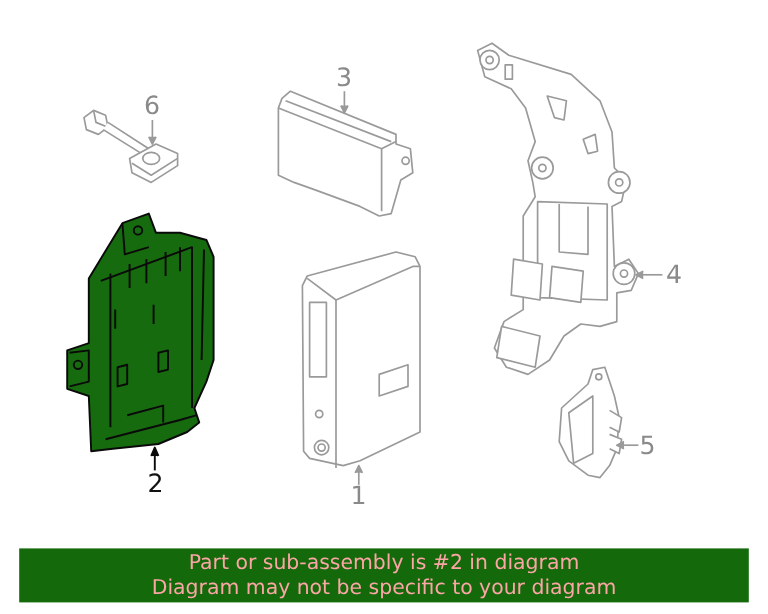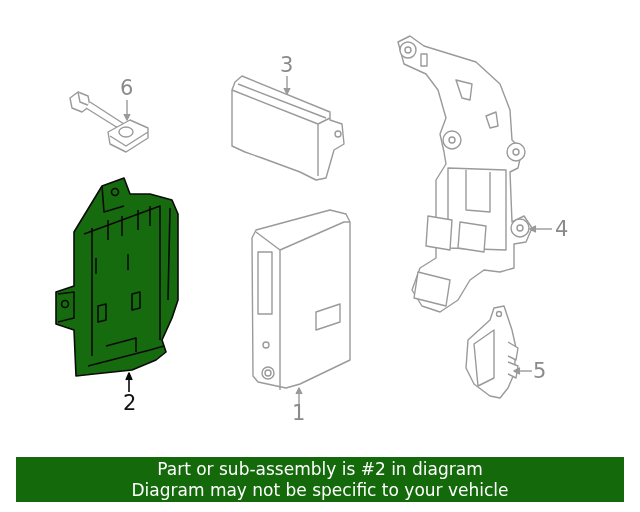--- a/index.html
+++ b/index.html
@@ -2,21 +2,21 @@
 <html><head>
 <meta charset="utf-8">
 <style>
   html, body { margin:0; padding:0; background:#ffffff; }
   body { width:640px; height:512px; position:relative; overflow:hidden; font-family:"DejaVu Sans", sans-serif; }
   #diagram { position:absolute; left:0; top:0; width:640px; height:450px; }
   .callout { position:absolute; font-size:21px; line-height:1; }
   .callout.gray { color:#8a8a8a; }
   .callout.black { color:#111111; }
   #banner { position:absolute; left:16px; top:457px; width:608px; height:45px; background:#146a0b;
-            color:#ffffff; text-align:center; font-size:17px; line-height:21px; padding-top:2px; box-sizing:border-box; }
+            color:#fca5a5; text-align:center; font-size:17px; line-height:21px; padding-top:2px; box-sizing:border-box; }
   #banner div { white-space:nowrap; }
 </style>
 </head>
 <body>
 
 <svg id="diagram" viewBox="0 0 640 450" xmlns="http://www.w3.org/2000/svg">
 
   <g fill="#fff" stroke="#9a9a9a" stroke-width="1.4" stroke-linejoin="round">
     <path d="M70,98 L78,92 L88,96 L90,106 L82,112 L72,108 Z"></path>
     <path d="M78,92 L80,102 L90,106"></path>
@@ -106,14 +106,14 @@
 
 <div class="callout gray" style="left:120px;top:78px;">6</div>
 <div class="callout gray" style="left:280px;top:55px;">3</div>
 <div class="callout gray" style="left:555px;top:219px;">4</div>
 <div class="callout gray" style="left:533px;top:361px;">5</div>
 <div class="callout gray" style="left:292px;top:403px;">1</div>
 <div class="callout black" style="left:123px;top:393px;">2</div>
 
 <div id="banner">
   <div>Part or sub-assembly is #2 in diagram</div>
-  <div>Diagram may not be specific to your vehicle</div>
+  <div>Diagram may not be specific to your diagram</div>
 </div>
 
 </body></html>

